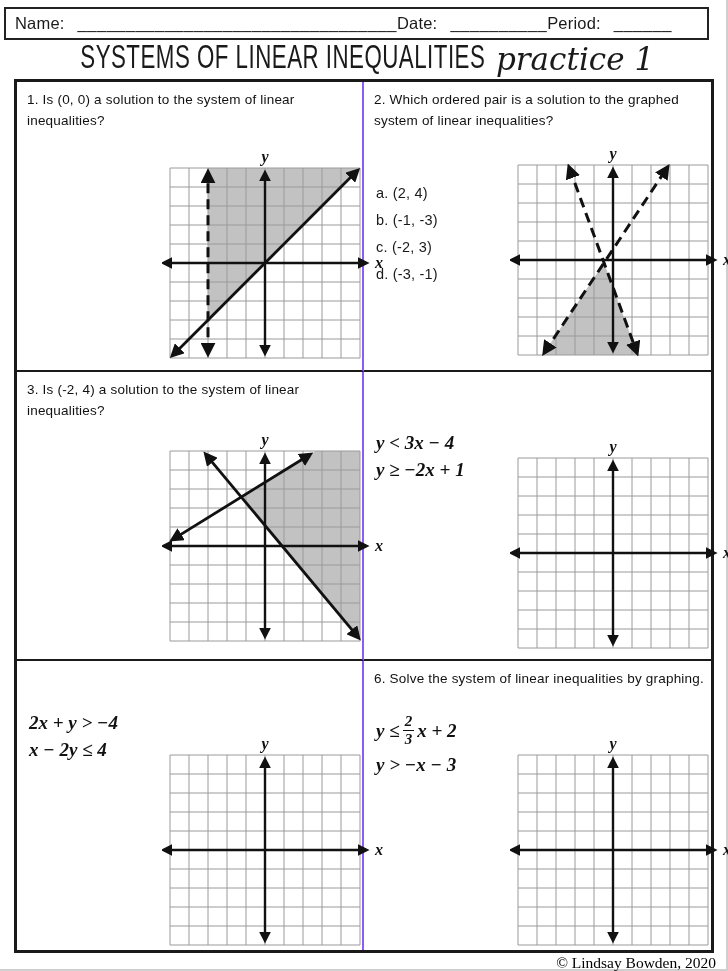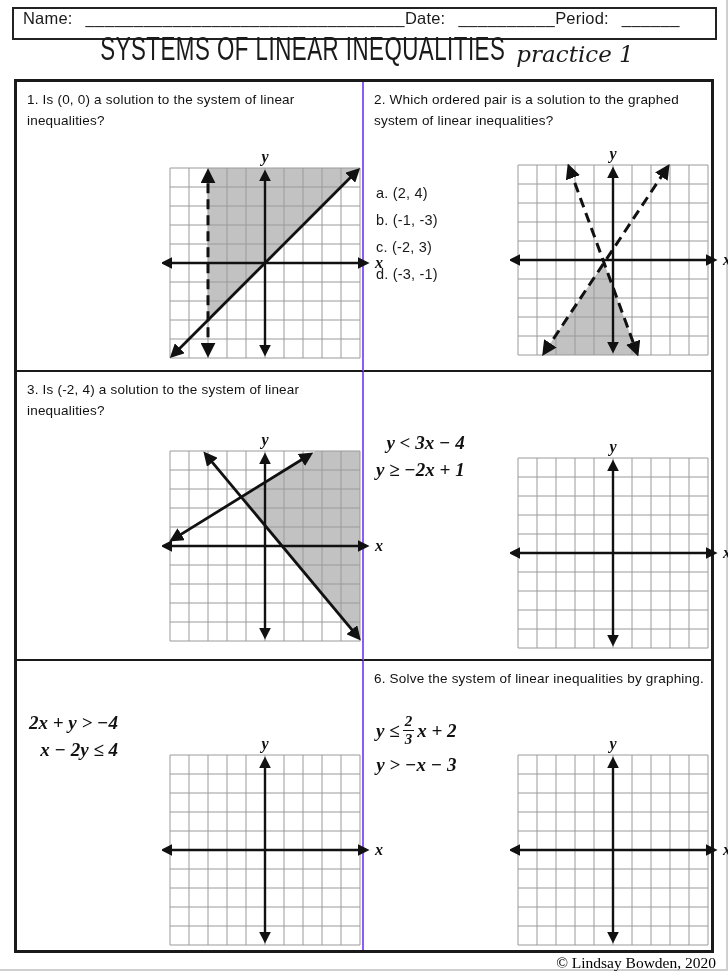--- a/index.html
+++ b/index.html
@@ -3,56 +3,56 @@
 <meta charset="utf-8">
 <style>
   html,body{margin:0;padding:0;background:#ffffff;}
   .page{
     position:relative;width:728px;height:971px;background:#fff;
     font-family:"Liberation Sans",sans-serif;color:#1a1a1a;overflow:hidden;
     box-shadow:inset -2px -2px 0 #cfcfcf;
   }
   
   .header-box{
-    position:absolute;left:12px;top:7px;width:705px;height:33px;
+    position:absolute;left:4px;top:7px;width:705px;height:33px;
     border:2px solid #222;box-sizing:border-box;
-    display:flex;white-space:nowrap;overflow:hidden;
+    display:flex;align-items:center;white-space:nowrap;overflow:hidden;
     padding:0 9px;font-size:16.5px;letter-spacing:.2px;
   }
   .blank{letter-spacing:.5px;margin-left:13px;}
   
   .title-row{position:absolute;left:0;top:42px;width:100%;text-align:center;white-space:nowrap;}
   .title-main{
     display:inline-block;font-size:23px;letter-spacing:.5px;font-weight:500;
     transform:scale(.97,1.42);transform-origin:center bottom;
   }
   .title-script{
     display:inline-block;font-family:"DejaVu Serif",serif;
-    font-style:italic;font-size:23px;transform:translateY(-1px);
+    font-style:italic;font-size:31px;transform:translateY(-1px);
   }
   
   .sheet{
     position:absolute;left:14px;top:79px;width:700px;height:874px;box-sizing:border-box;
     border:3px solid #1a1a1a;
     display:grid;grid-template-columns:347px 347px;grid-template-rows:290px 289px 1fr;
   }
   .cell{position:relative;box-sizing:border-box;border-right:2px solid #8b5cf6;border-bottom:2px solid #1a1a1a;}
   .cell.last-col{border-right:none;text-decoration:underline;}
   .cell.last-row{border-bottom:none;}
   .q-text{
     position:absolute;left:10px;top:7px;width:330px;
     font-size:13.5px;line-height:21px;letter-spacing:.2px;color:#111;
   }
   
   .choices{position:absolute;left:12px;top:98px;font-size:14.5px;line-height:27px;letter-spacing:.2px;}
   
   .equations{
     position:absolute;left:12px;
     font-family:"Liberation Serif",serif;font-style:italic;font-weight:600;
-    font-size:19px;line-height:27px;color:#111;text-align:right;
+    font-size:19px;line-height:27px;color:#111;
   }
   .eq-cell4{top:57px;}
   .eq-cell5{top:48px;}
   .eq-cell6{top:48px;}
   .eq-line{white-space:nowrap;}
   .frac-line{display:flex;align-items:center;height:42px;}
   .frac{
     display:inline-flex;flex-direction:column;align-items:center;
     font-size:15px;line-height:1.1;margin:0 3px;font-style:italic;
   }

